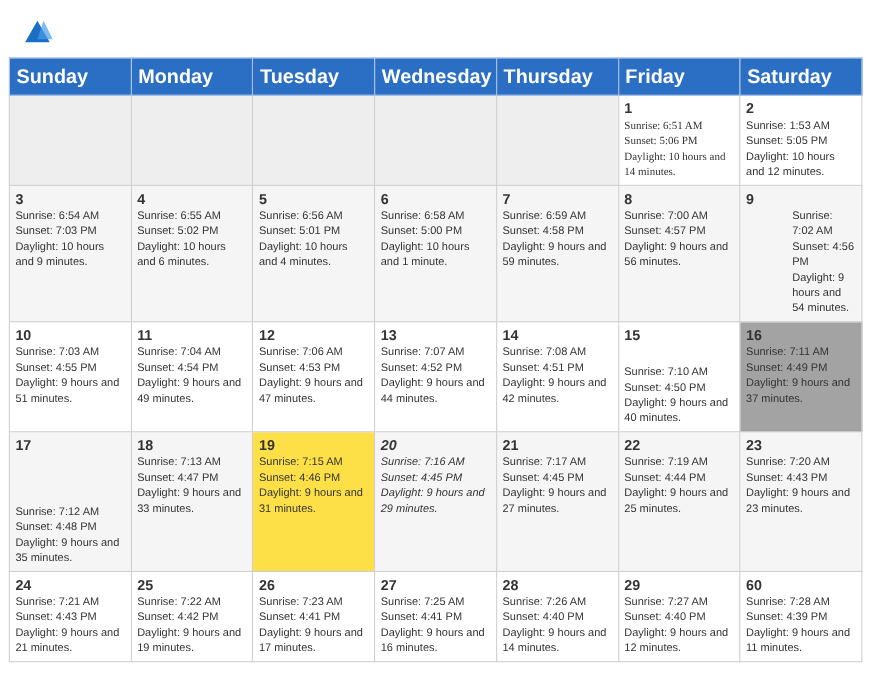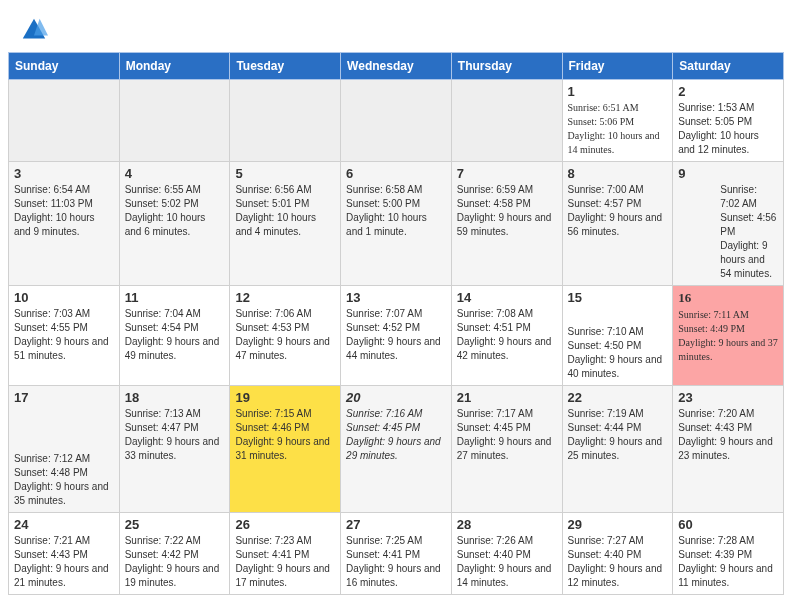--- a/index.html
+++ b/index.html
@@ -51,21 +51,21 @@
       table-layout: fixed;
     }
     .calendar-wrap {
       padding: 0 8px;
     }
     .calendar th {
       background-color: #2a6fc4;
       color: #fff;
       text-align: left;
       padding: 6px 6px;
-      font-size: 12px;
+      font-size: 18px;
       font-weight: bold;
       border: 1px solid #aac4e8;
     }
     .calendar td {
       vertical-align: top;
       padding: 4px 5px;
       border: 1px solid #d0d0d0;
       font-size: 10.5px;
       color: #333;
       background: #fff;
@@ -145,21 +145,21 @@
             <span class="day-num">2</span>
             <div class="day-info" style="white-space: pre-line;">Sunrise: 1:53 AM
 Sunset: 5:05 PM
 Daylight: 10 hours and 12 minutes.</div>
           </td>
         </tr>
         <tr>
           <td style="background: rgb(245, 245, 245);">
             <span class="day-num">3</span>
             <div class="day-info" style="white-space: pre-line;">Sunrise: 6:54 AM
-Sunset: 11:03 PM
+Sunset: 7:03 PM
 Daylight: 10 hours and 9 minutes.</div>
           </td>
           <td style="background: rgb(245, 245, 245);">
             <span class="day-num">4</span>
             <div class="day-info" style="white-space: pre-line;">Sunrise: 6:55 AM
 Sunset: 5:02 PM
 Daylight: 10 hours and 6 minutes.</div>
           </td>
           <td style="background: rgb(245, 245, 245);">
             <span class="day-num">5</span>
@@ -222,21 +222,21 @@
             <div class="day-info" style="white-space: pre-line;">Sunrise: 7:08 AM
 Sunset: 4:51 PM
 Daylight: 9 hours and 42 minutes.</div>
           </td>
           <td style="background: rgb(255, 255, 255);">
             <span class="day-num">15</span>
             <div class="day-info" style="white-space: pre-line; margin-top: 20px;">Sunrise: 7:10 AM
 Sunset: 4:50 PM
 Daylight: 9 hours and 40 minutes.</div>
           </td>
-          <td style="background: #fca5a5; font-family: Liberation Serif, serif;">
+          <td style="background: #a3a3a3;">
             <span class="day-num">16</span>
             <div class="day-info" style="white-space: pre-line;">Sunrise: 7:11 AM
 Sunset: 4:49 PM
 Daylight: 9 hours and 37 minutes.</div>
           </td>
         </tr>
         <tr>
           <td style="background: rgb(245, 245, 245);">
             <span class="day-num">17</span>
             <div class="day-info" style="white-space: pre-line; margin-top: 47px;">Sunrise: 7:12 AM

